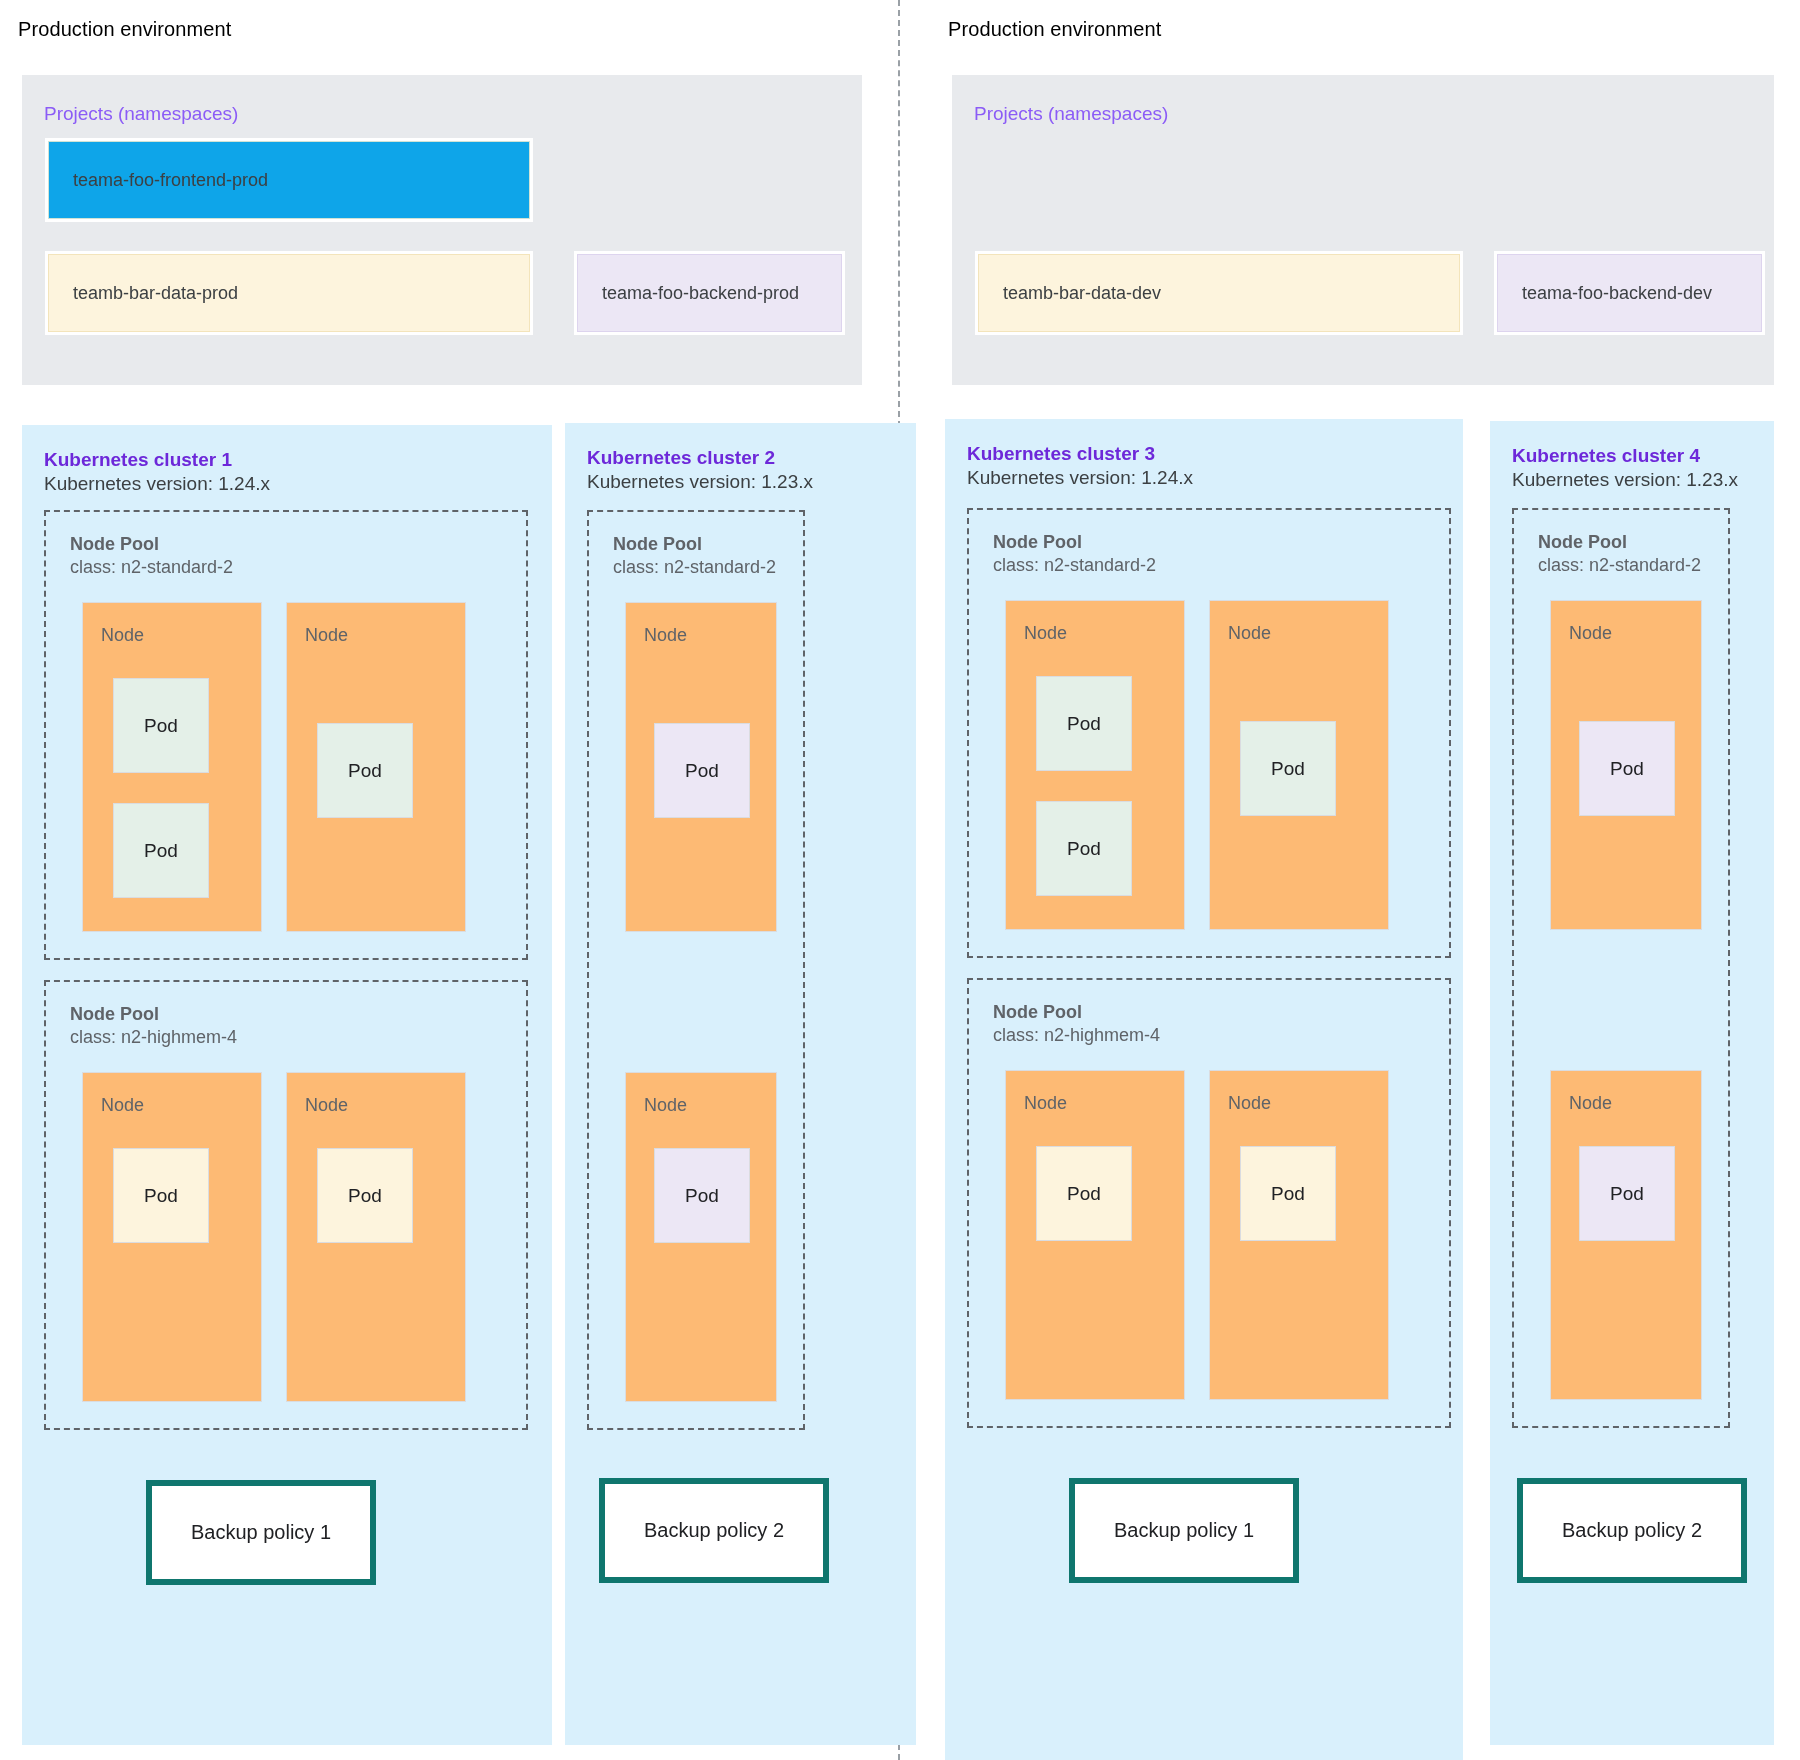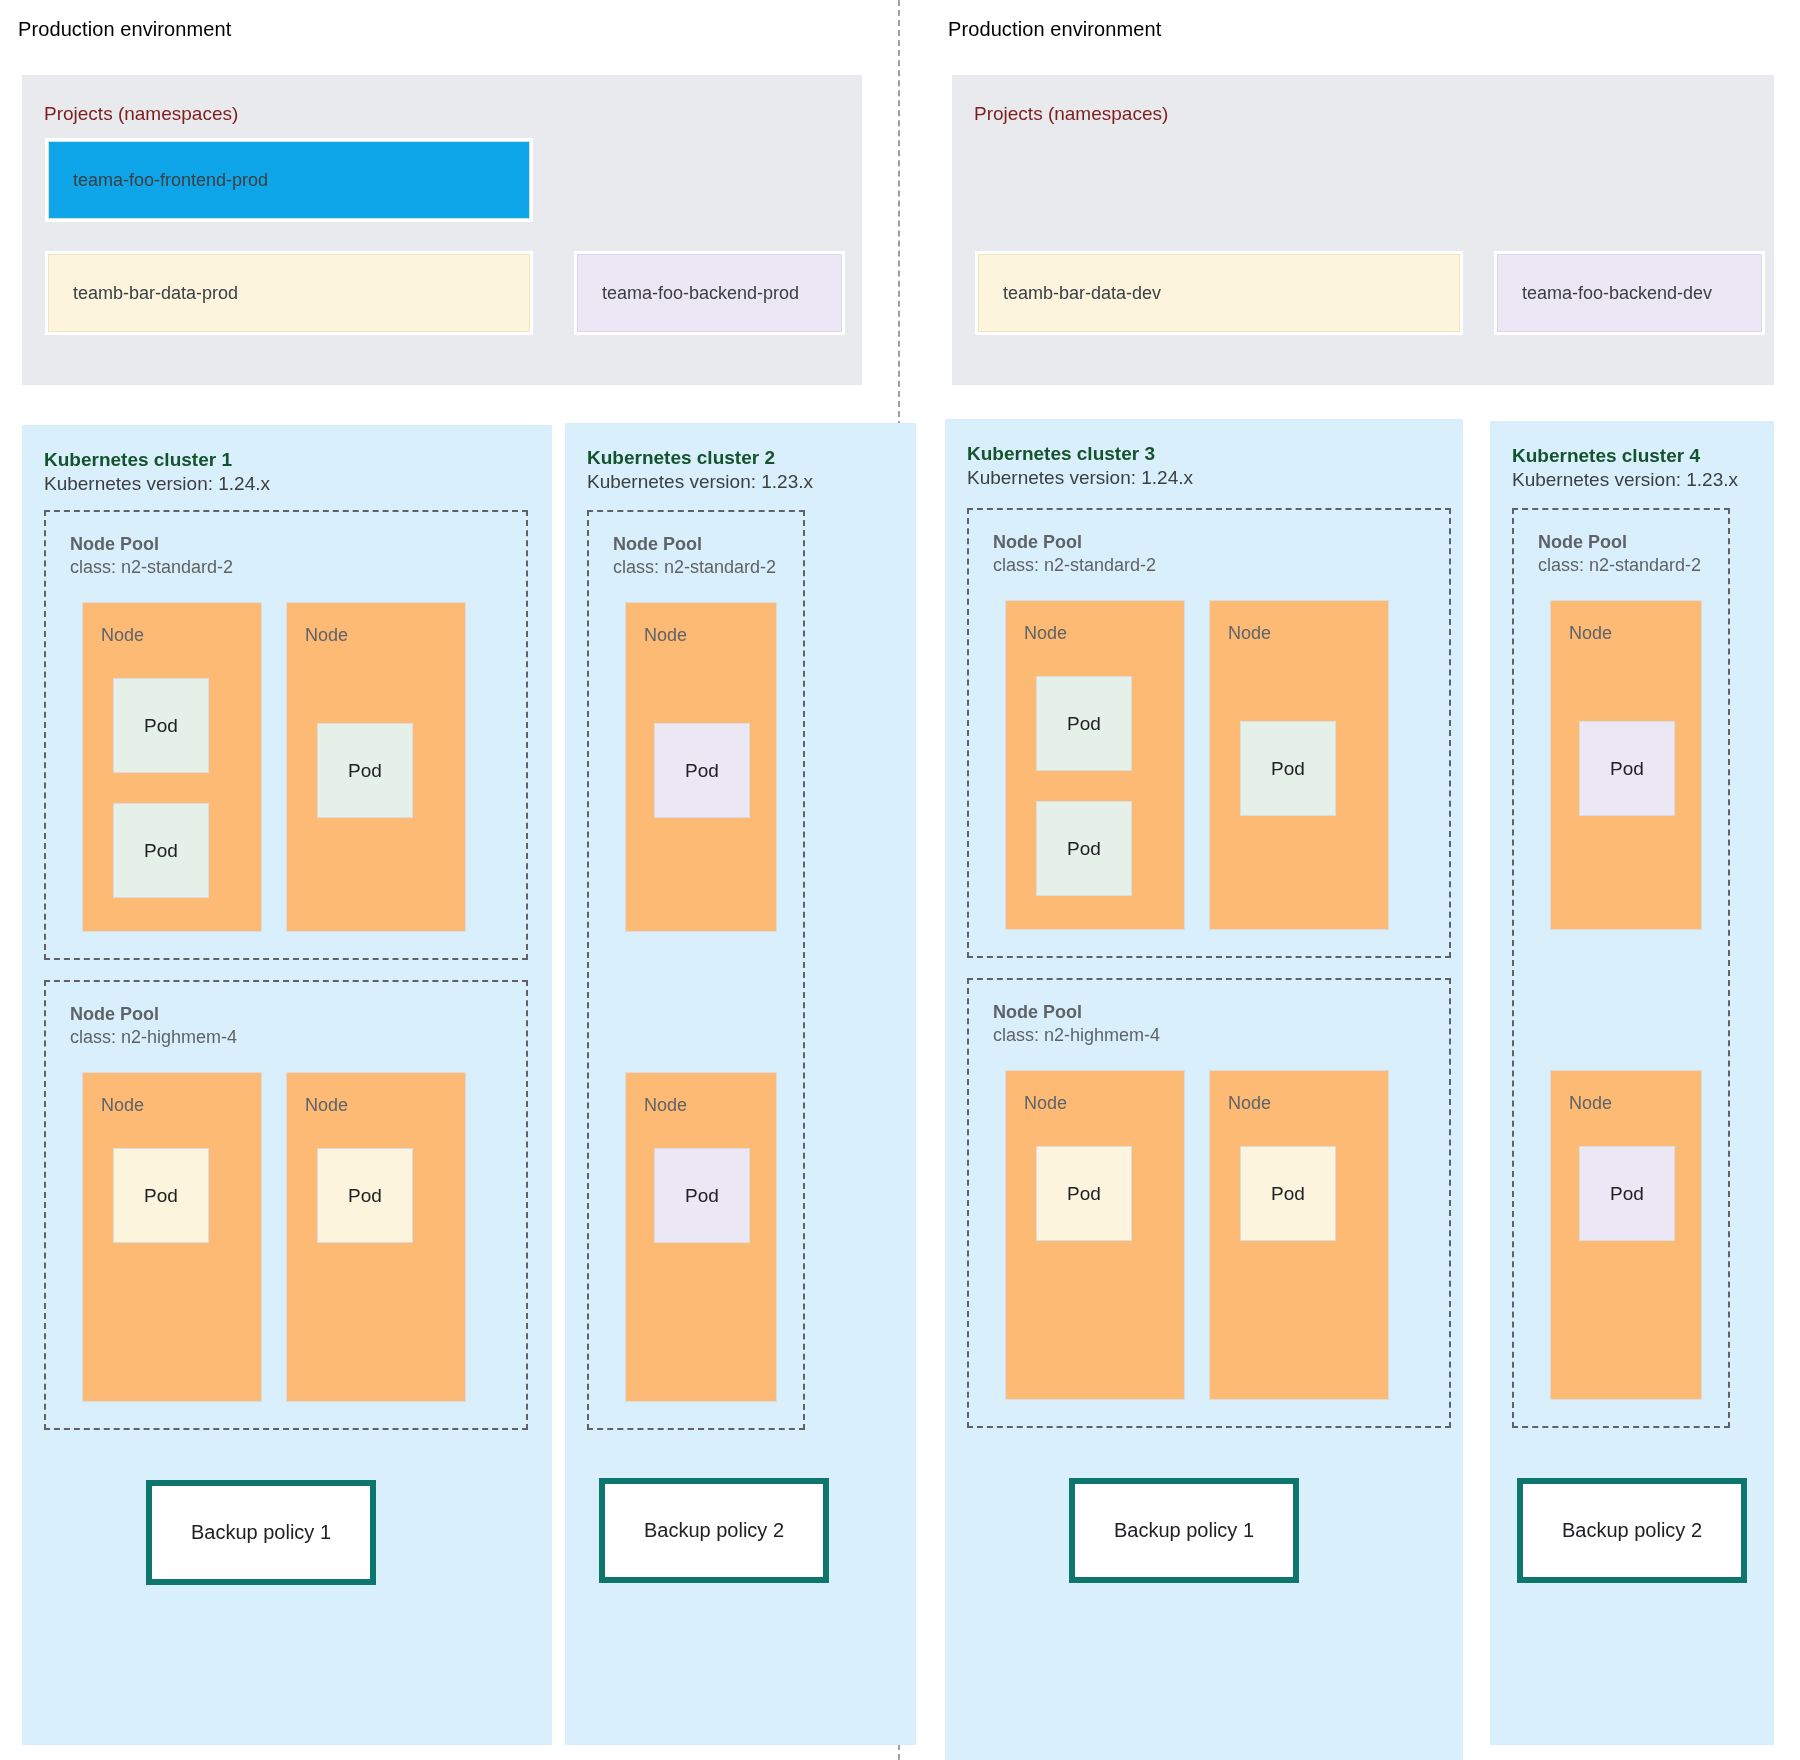--- a/index.html
+++ b/index.html
@@ -46,21 +46,21 @@
     height: 310px;
   }
   #projects-panel-prod { left: 22px;  width: 840px; }
   #projects-panel-dev  { left: 952px; width: 822px; }
 
   .projects-label {
     position: absolute;
     top: 28px;
     left: 22px;
     font-size: 19px;
-    color: #7f1d1d;
+    color: #8b5cf6;
     white-space: nowrap;
   }
 
   .ns-box {
     position: absolute;
     border: 1px solid #ffffff;
     outline: 3px solid #ffffff;
     display: flex;
     align-items: center;
     padding-left: 24px;
@@ -88,21 +88,21 @@
   #cluster-1 { left: 22px;   top: 425px; width: 530px; height: 1320px; }
   #cluster-2 { left: 565px;  top: 423px; width: 351px; height: 1322px; }
   #cluster-3 { left: 945px;  top: 419px; width: 518px; height: 1646px; }
   #cluster-4 { left: 1490px; top: 421px; width: 284px; height: 1324px; }
 
   .cluster-title {
     position: absolute;
     left: 22px;
     font-size: 19px;
     font-weight: bold;
-    color: #14532d;
+    color: #6d28d9;
     white-space: nowrap;
   }
   .cluster-version {
     position: absolute;
     left: 22px;
     font-size: 19px;
     color: #3c4043;
     white-space: nowrap;
   }
   .t-top    { top: 24px; }

